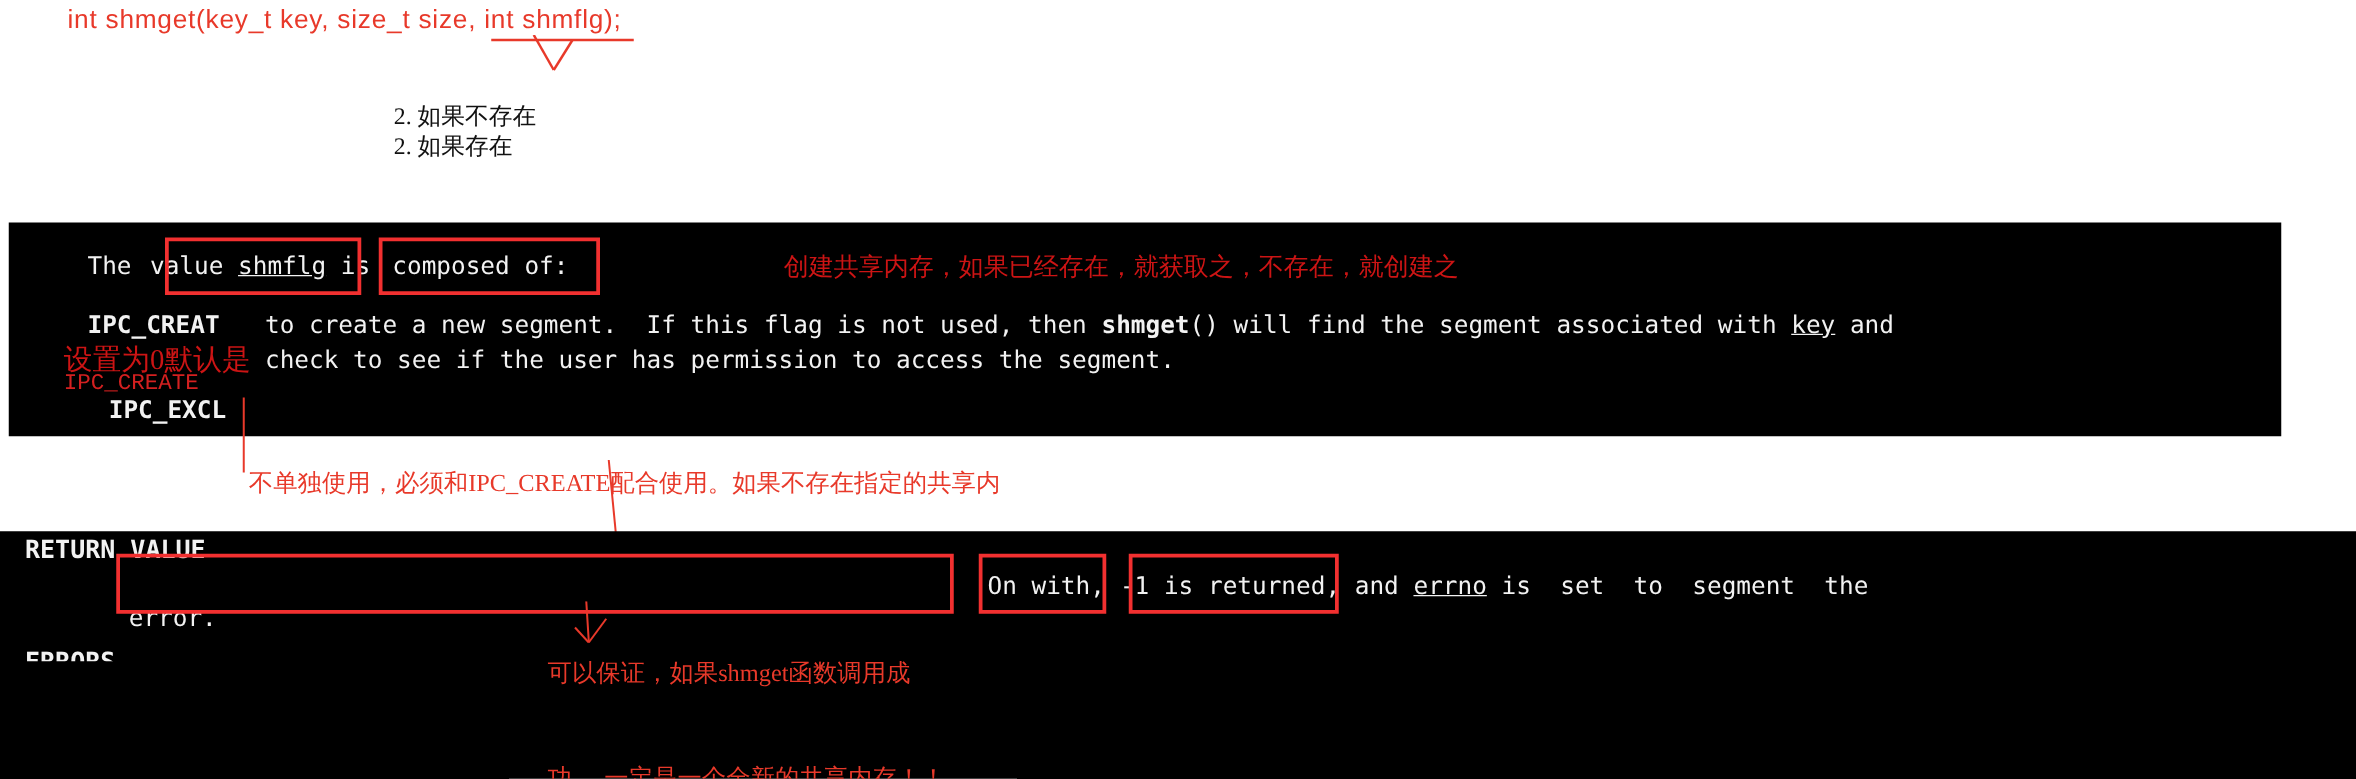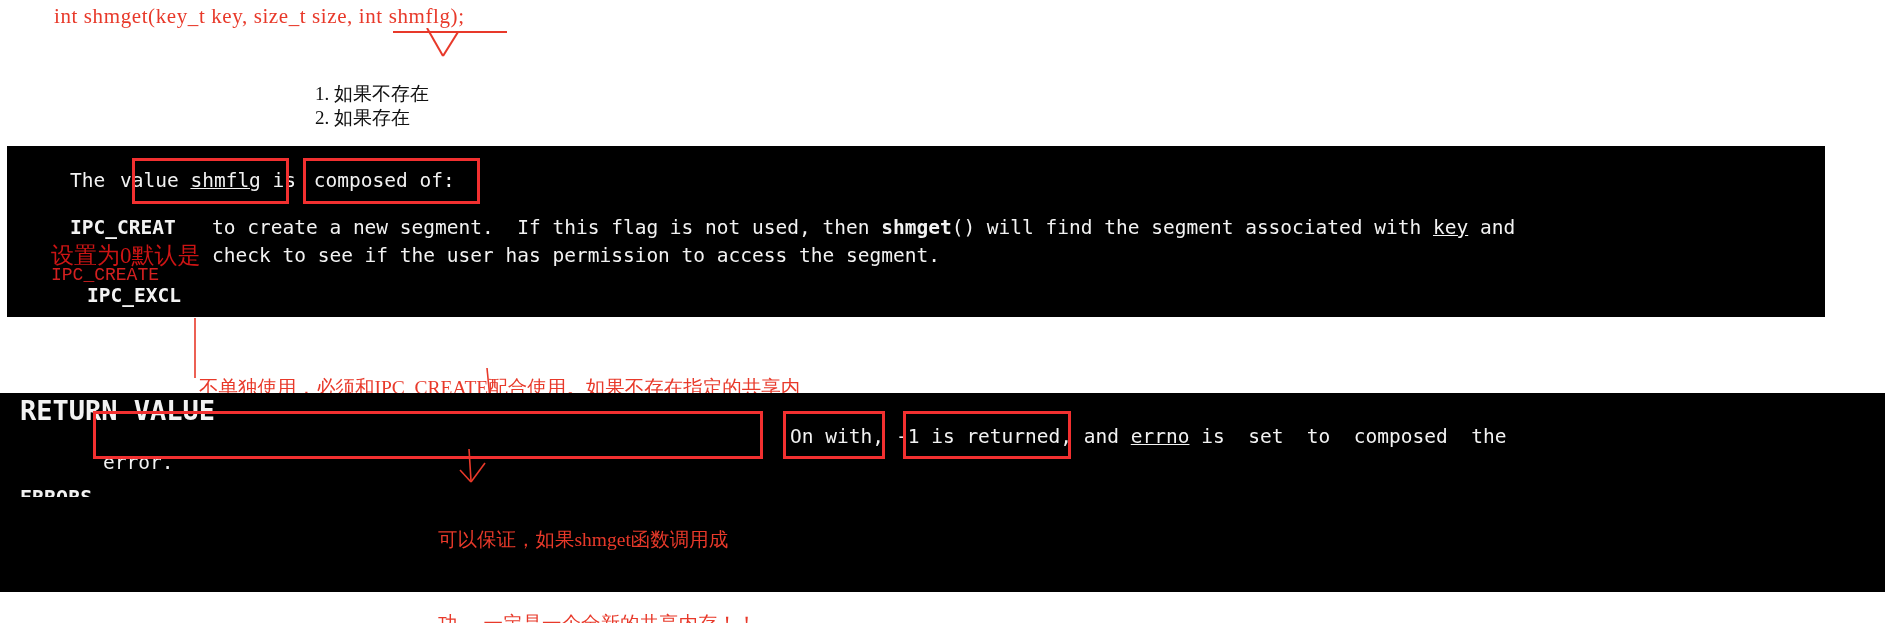--- a/index.html
+++ b/index.html
@@ -13,21 +13,21 @@
     position: relative;
     overflow: hidden;
     font-family: "Liberation Sans", sans-serif;
   }
   .abs { position: absolute; }
 
   
   #signature {
     left: 54px; top: 4px;
     color: #e8392a;
-    font-family: Liberation Serif, serif;
+    font-family: Liberation Sans, sans-serif;
     font-size: 21px;
     letter-spacing: 0.6px;
     white-space: pre;
   }
   #sig-underline {
     left: 393px; top: 31px;
     width: 114px; height: 0;
     border-top: 2px solid #e8392a;
   }
   #sig-arrow { left: 415px; top: 28px; }
@@ -40,20 +40,21 @@
     font-size: 19px;
     line-height: 24px;
   }
   #note-list div { white-space: pre; }
 
   
   .term {
     background: #000000;
     color: #f2f2f2;
     font-family: "DejaVu Sans Mono", monospace;
+    margin-top: 32px;
   }
   #term-top {
     left: 7px; top: 146px;
     width: 1818px; height: 171px;
   }
   #term-bottom {
     left: 0px; top: 393px;
     width: 1885px; height: 199px;
   }
 
@@ -102,31 +103,32 @@
 <div class="abs" id="signature">int shmget(key_t key, size_t size, int shmflg);</div>
 
 <div class="abs" id="sig-underline"></div>
 
 <svg class="abs" id="sig-arrow" width="80" height="32">
   <path d="M12 0 L28 28" stroke="#e8392a" stroke-width="2" fill="none"></path>
   <path d="M28 28 L43 4" stroke="#e8392a" stroke-width="2" fill="none"></path>
 </svg>
 
 <div class="abs" id="note-list">
-  <div>1. 如果不存在</div>
+  <div>2. 如果不存在</div>
   <div>2. 如果存在</div>
 </div>
 
 <div class="abs term" id="term-top">
 
   <div class="trow" style="left:63px; top:23px;"><span>The </span><span><span style="padding-left:3px;">value </span><span class="u">shmflg</span></span><span> is </span><span style="padding-left:6px;">composed of:</span></div>
 
   <div class="rbox" style="left:125px; top:12px; width:157px; height:46px;"></div>
   <div class="rbox" style="left:296px; top:12px; width:177px; height:46px;"></div>
 
+  <div class="cn-red-term" style="left:620px; top:22px; font-size:20px;">创建共享内存，如果已经存在，就获取之，不存在，就创建之</div>
 
   <div class="trow b" style="left:63px; top:70px;">IPC_CREAT</div>
 
   <div class="trow" style="left:205px; top:98px;">check to see if the user has permission to access the segment.</div>
 
   <div class="trow" style="left:205px; top:70px;"><span>to create a new segment.  If this flag is not used, then </span><span class="b">shmget</span><span>() will find the segment associated with </span><span class="u">key</span><span> and</span></div>
 
   <div class="cn-red-term" style="left:44px; top:94px; font-size:23px;">设置为0默认是</div>
   <div class="mono-red" style="left:44px; top:119px; font-size:18px;font-family:Liberation Mono, monospace;">IPC_CREATE</div>
 
@@ -139,24 +141,24 @@
   <div>存。创建之，如果存在了，出错返回。</div>
 </div>
 
 <svg class="abs" style="left:185px; top:300px;" width="340" height="200">
   <path d="M10 18 L10 78" stroke="#e8392a" stroke-width="1.6" fill="none"></path>
   <path d="M302 68 L308 130" stroke="#e8392a" stroke-width="1.6" fill="none"></path>
 </svg>
 
 <div class="abs term" id="term-bottom">
 
-  <div class="trow b" style="left:20px; top:2px; font-size:27px;">RETURN VALUE</div>
+  <div class="trow b" style="left:20px; top:2px; font-size:20px;">RETURN VALUE</div>
 
 
-  <div class="trow" style="left:790px; top:32px;"><span>On with</span><span>,</span><span style="padding-left:12px;">-1 is returned</span><span>, and </span><span class="u">errno</span><span> is  set  to  composed  the</span></div>
+  <div class="trow" style="left:790px; top:32px;"><span>On with</span><span>,</span><span style="padding-left:12px;">-1 is returned</span><span>, and </span><span class="u">errno</span><span> is  set  to  segment  the</span></div>
 
   <div class="trow" style="left:103px; top:58px;">error.</div>
 
   <div class="trow b" style="left:20px; top:92px; font-size:20px; overflow:hidden; height:12px;">ERRORS</div>
 
   <div class="rbox" style="left:93px; top:18px; width:670px; height:48px;"></div>
   <div class="rbox" style="left:783px; top:18px; width:102px; height:48px;"></div>
   <div class="rbox" style="left:903px; top:18px; width:168px; height:48px;"></div>
 
   <svg class="abs" style="left:455px; top:56px;" width="80" height="55">

